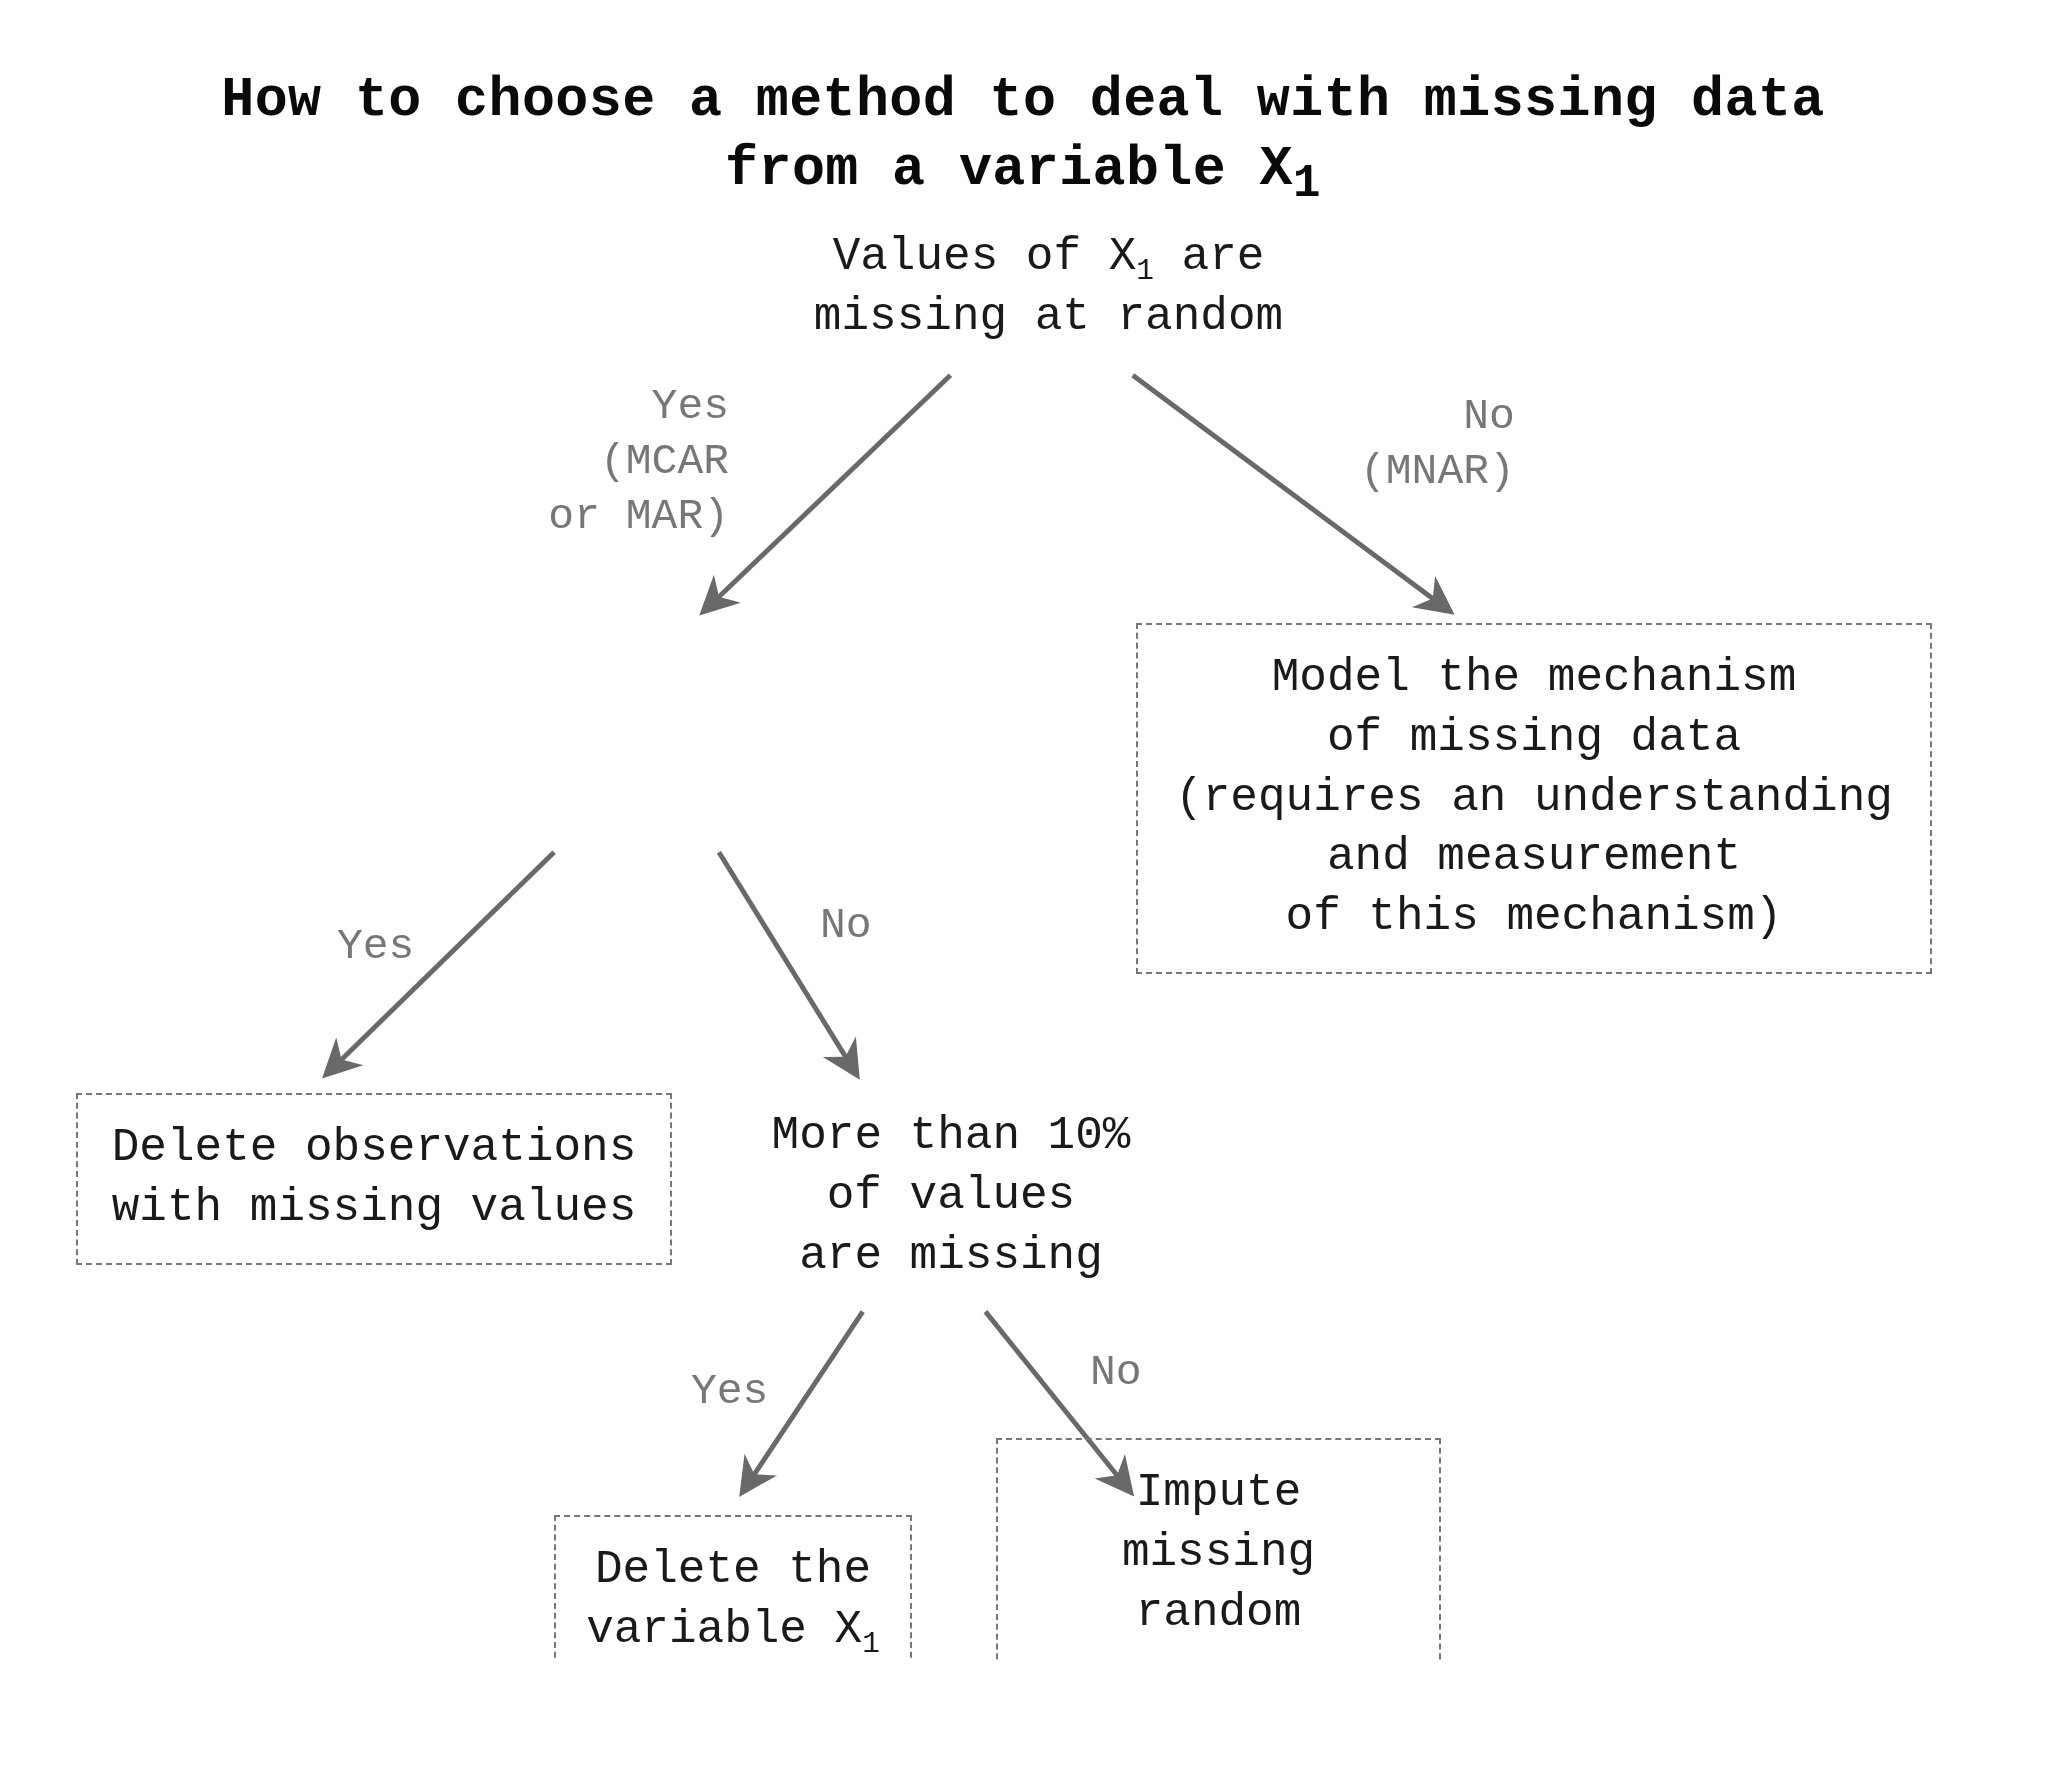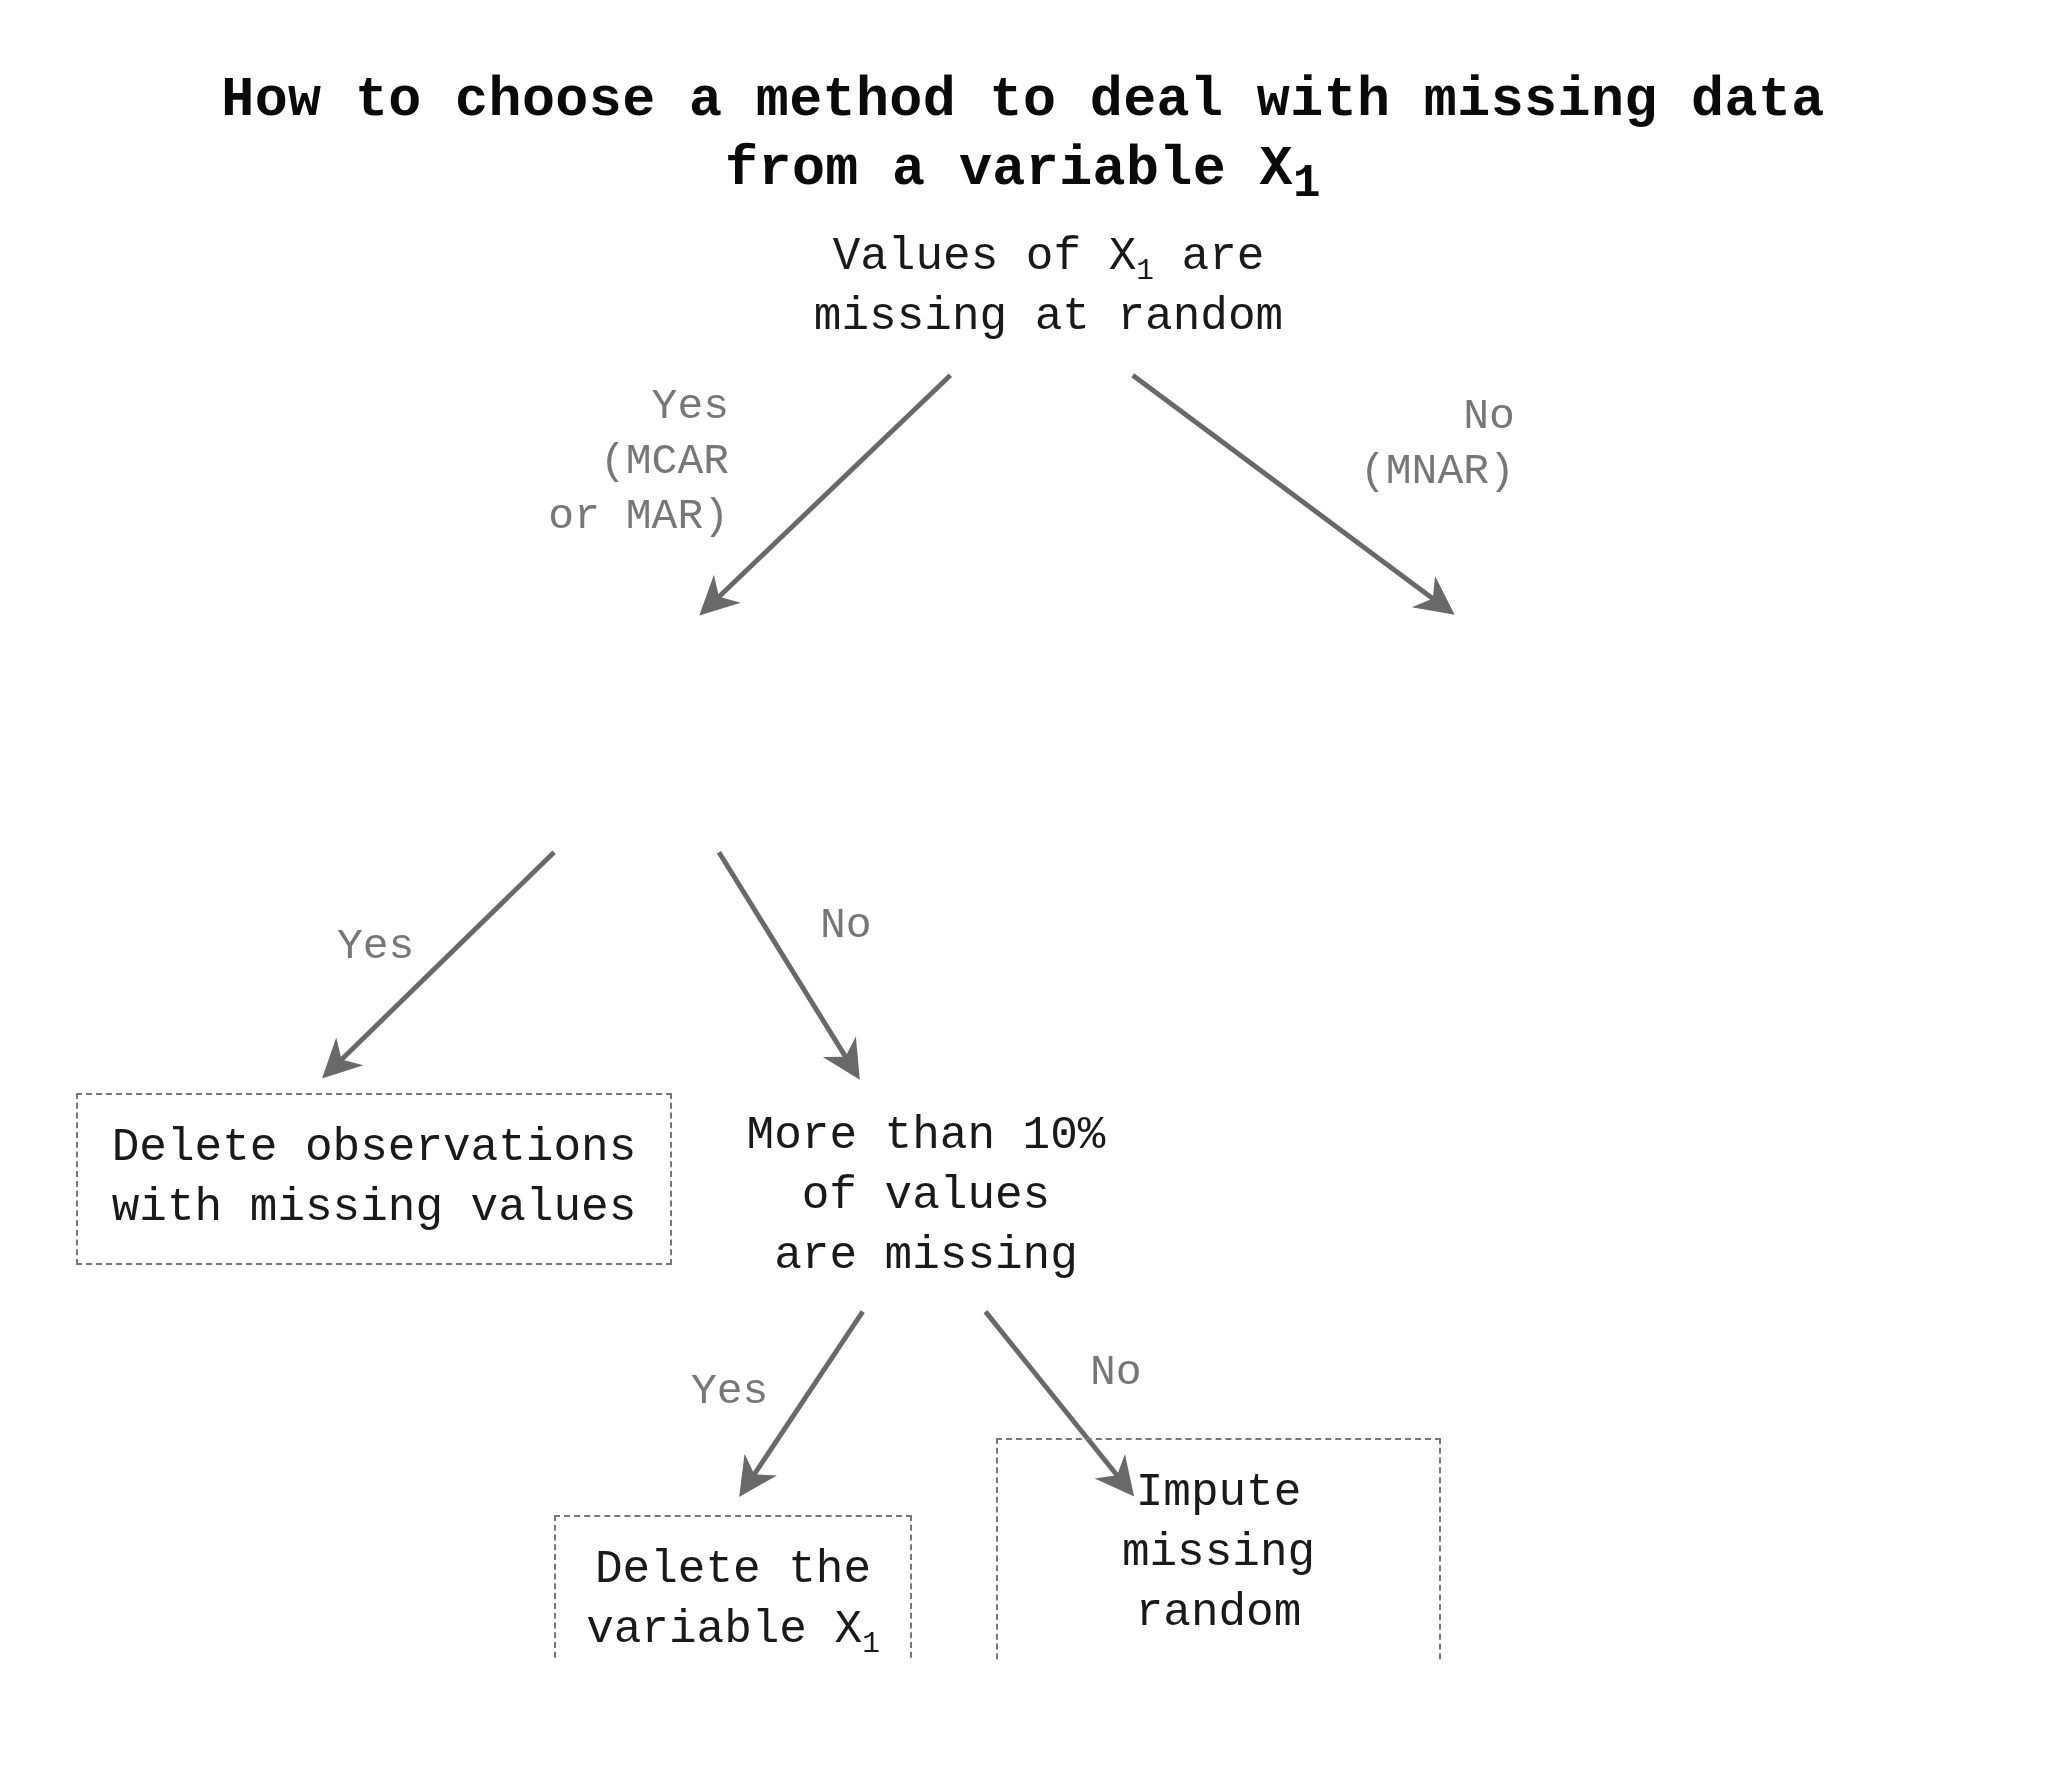--- a/index.html
+++ b/index.html
@@ -94,30 +94,37 @@
     <span>Yes</span><br>
     <span>(MCAR</span><br>
     <span>or MAR)</span>
   </div>
   <div class="edge-label" style="left:1360px; top:389px;">
     <span>No</span><br>
     <span>(MNAR)</span>
   </div>
 
 
+  <div class="node box" style="left:1136px; top:623px; width:733px;">
+    <span>Model the mechanism</span><br>
+    <span>of missing data</span><br>
+    <span>(requires an understanding</span><br>
+    <span>and measurement</span><br>
+    <span>of this mechanism)</span>
+  </div>
 
   <div class="edge-label" style="left:337px; top:919px;">Yes</div>
   <div class="edge-label" style="left:820px; top:898px;">No</div>
 
   <div class="node box" style="left:76px; top:1093px; width:533px;">
     <span>Delete observations</span><br>
     <span>with missing values</span>
   </div>
 
-  <div class="node" style="left:705px; top:1107px; width:442px;">
+  <div class="node" style="left:730px; top:1107px; width:442px;">
     <span>More than 10%</span><br>
     <span>of values</span><br>
     <span>are missing</span>
   </div>
 
   <div class="edge-label" style="left:691px; top:1364px;">Yes</div>
   <div class="edge-label" style="left:1090px; top:1345px;">No</div>
 
   <div class="node box" style="left:554px; top:1515px; width:295px;">
     <span>Delete the</span><br>

